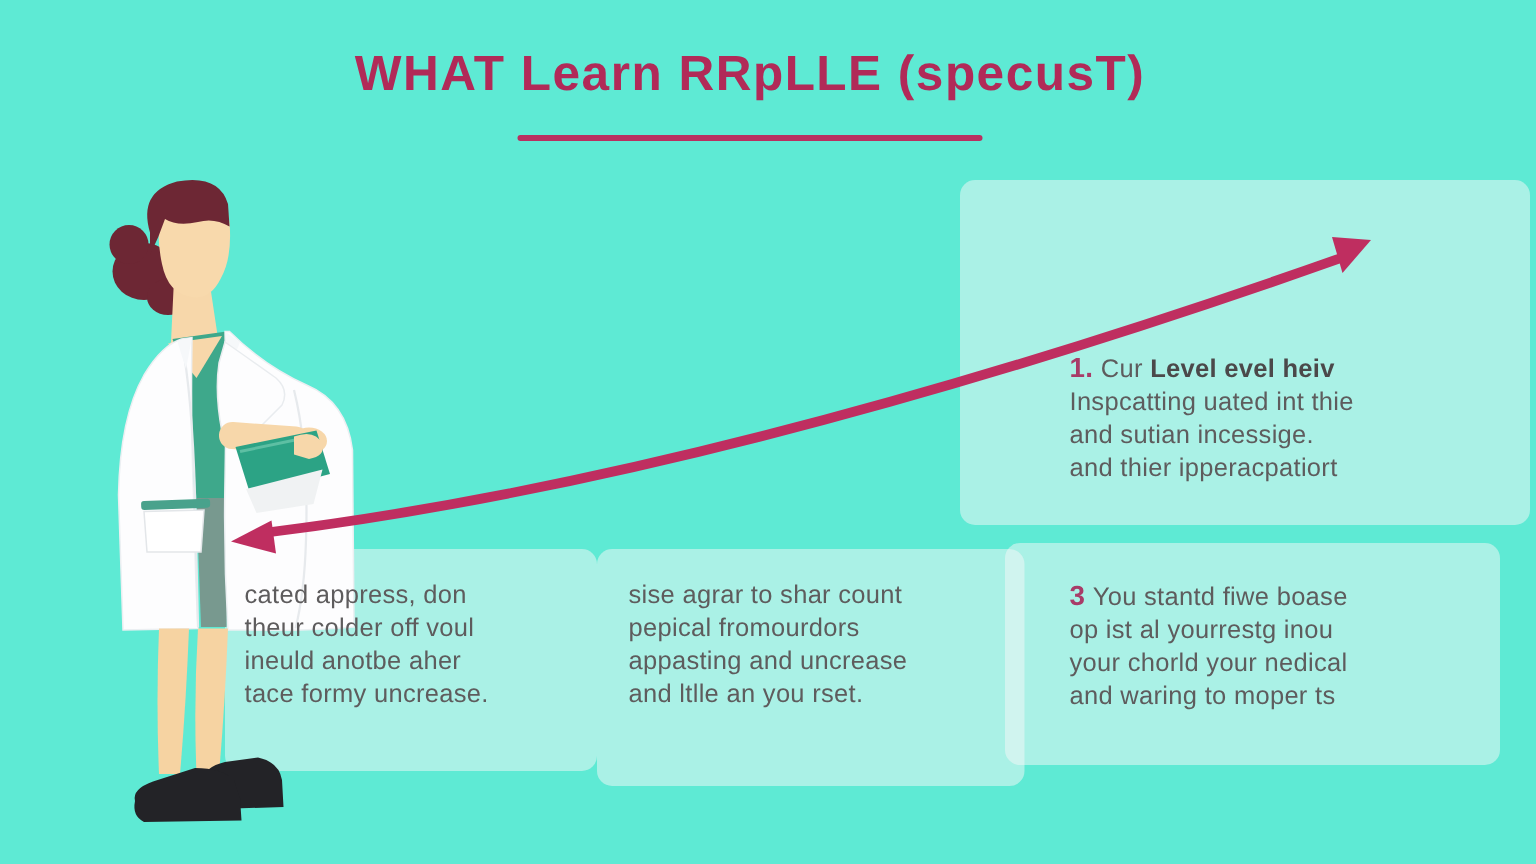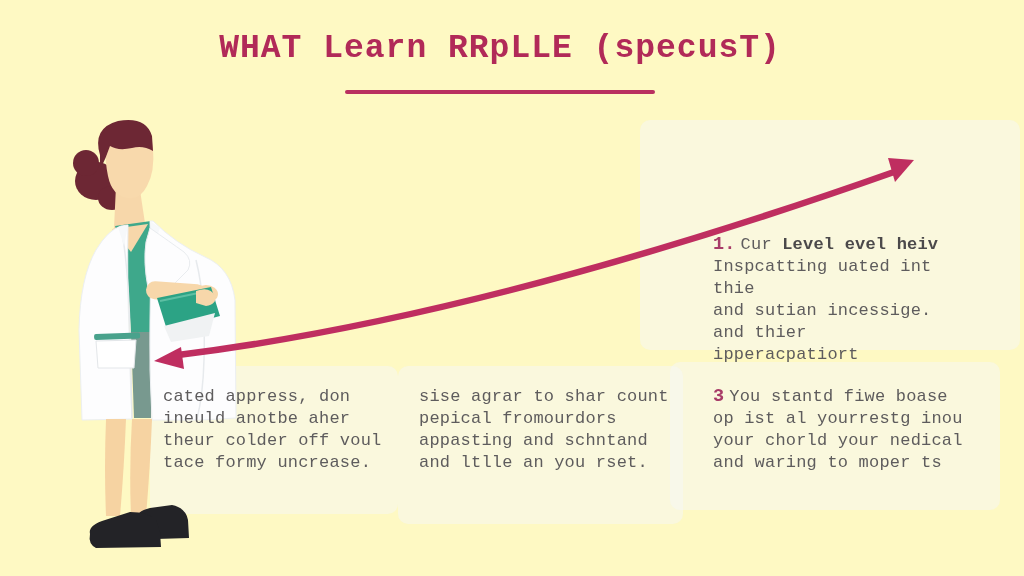--- a/index.html
+++ b/index.html
@@ -1,18 +1,18 @@
 <!DOCTYPE html>
 <html><head>
 <meta charset="utf-8">
 <style>
   html,body{margin:0;padding:0;background:#ffffff;}
   .canvas{
     position:relative;width:1024px;height:576px;overflow:hidden;
-    background:#fef9c3;font-family:Liberation Mono, monospace;
+    background:#5eead4;font-family:Liberation Sans, sans-serif;
   }
   .wash{position:absolute;background:#f6f7f8;opacity:.5;border-radius:10px;}
   .title{
     position:absolute;left:0;top:30px;width:1000px;text-align:center;
     font-size:33px;font-weight:800;letter-spacing:1px;color:#b12a58;
   }
   .title-underline{
     position:absolute;left:345px;top:90px;width:310px;height:4px;
     background:#b93060;border-radius:2px;
   }
@@ -110,28 +110,28 @@
       <span class="num">1.</span><span class="lead">Cur </span><span class="bold">Level evel heiv</span>
     </div>
     <div>Inspcatting uated int thie</div>
     <div>and sutian incessige.</div>
     <div>and thier ipperacpatiort</div>
   </div>
 
   <div class="block p2">
     <div>sise agrar to shar count</div>
     <div>pepical fromourdors</div>
-    <div>appasting and schntand</div>
+    <div>appasting and uncrease</div>
     <div>and ltlle an you rset.</div>
   </div>
 
   <div class="block p3">
     <div>cated appress, don</div>
+    <div>theur colder off voul</div>
     <div>ineuld anotbe aher</div>
-    <div>theur colder off voul</div>
     <div>tace formy uncrease.</div>
   </div>
 
   <div class="block p4">
     <div>
       <span class="num">3</span><span class="lead">You stantd fiwe boase</span><span class="bold"></span>
     </div>
     <div>op ist al yourrestg inou</div>
     <div>your chorld your nedical</div>
     <div>and waring to moper ts</div>

